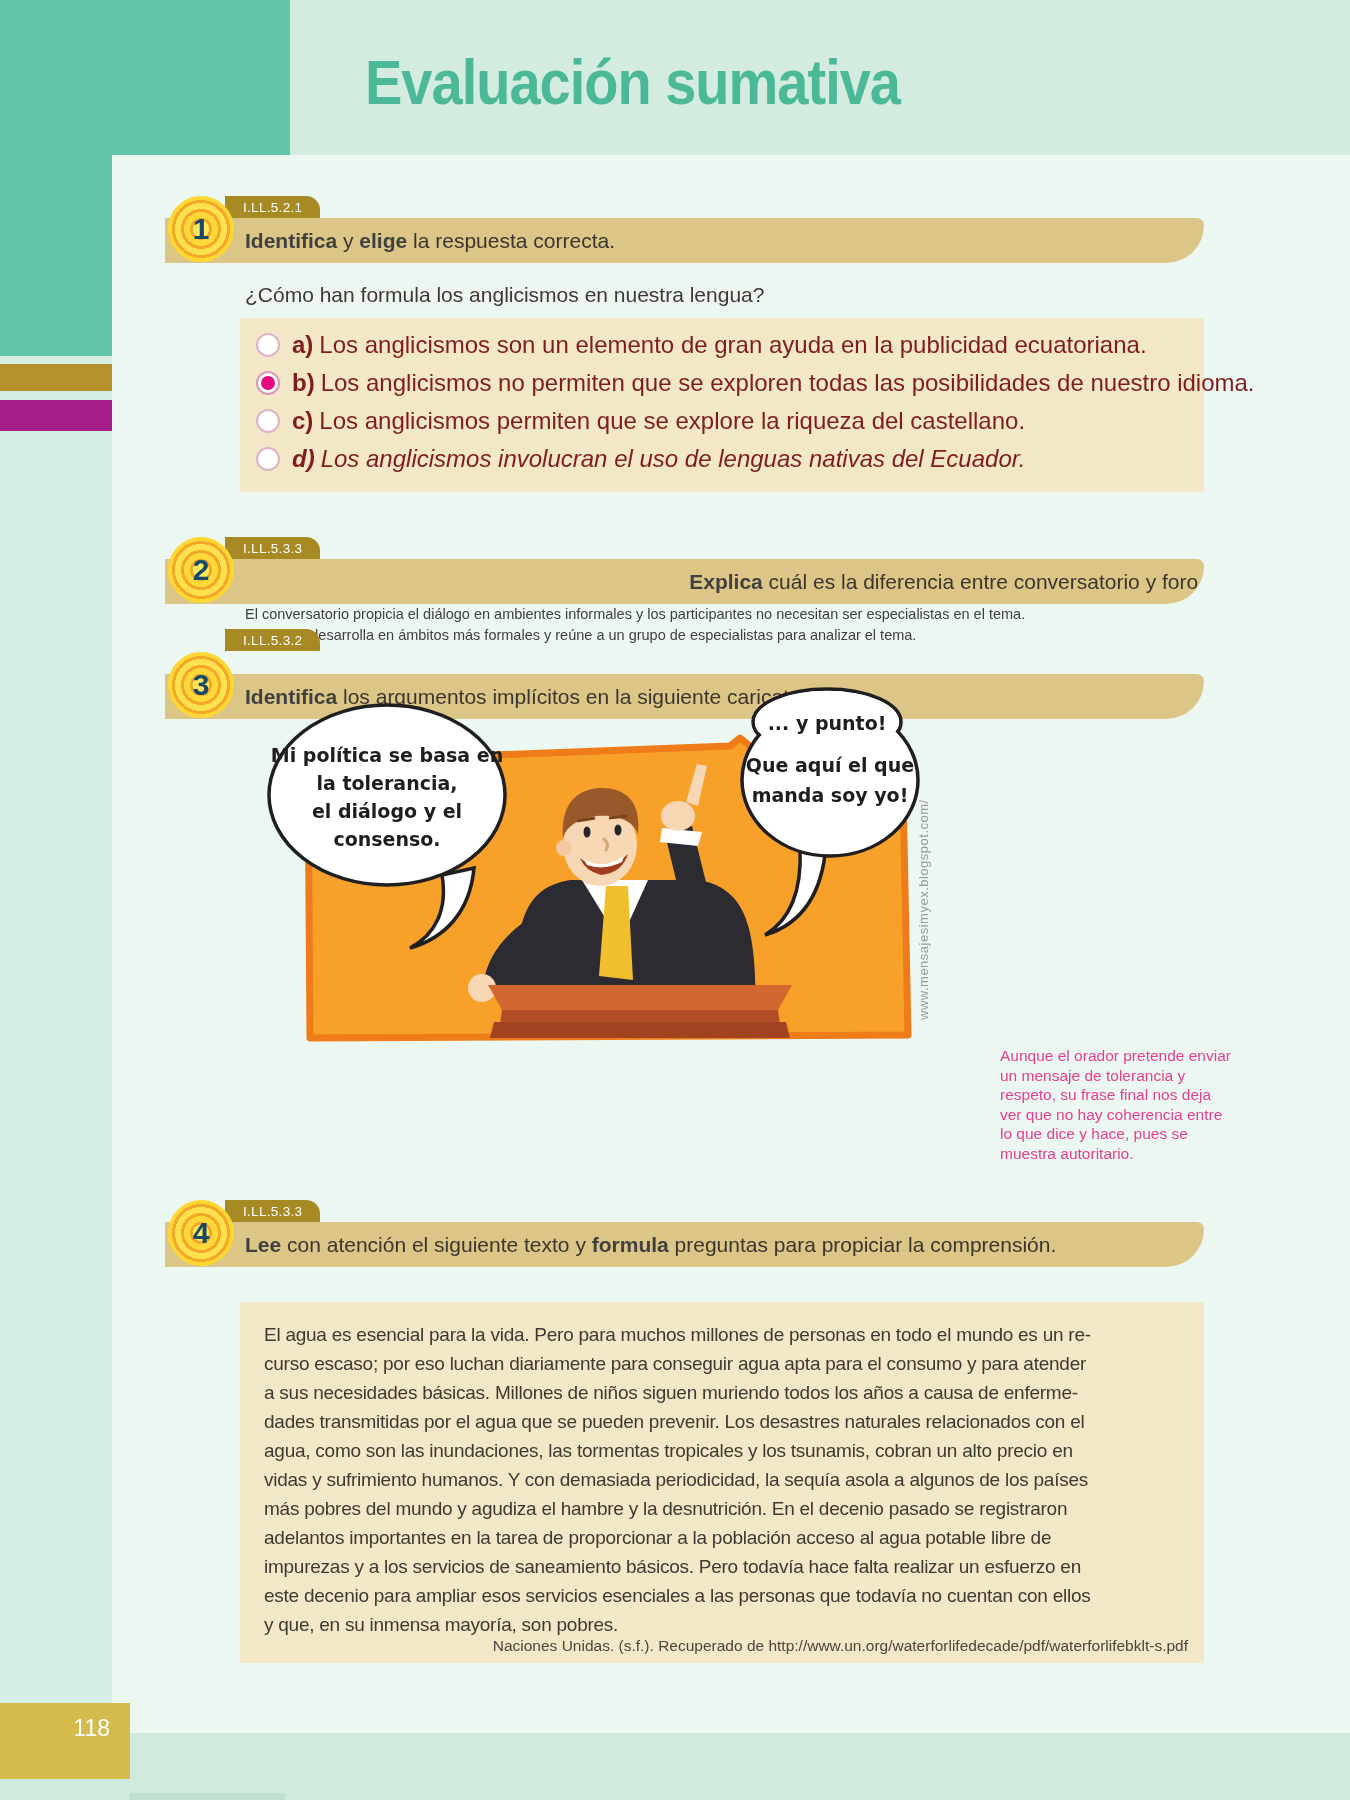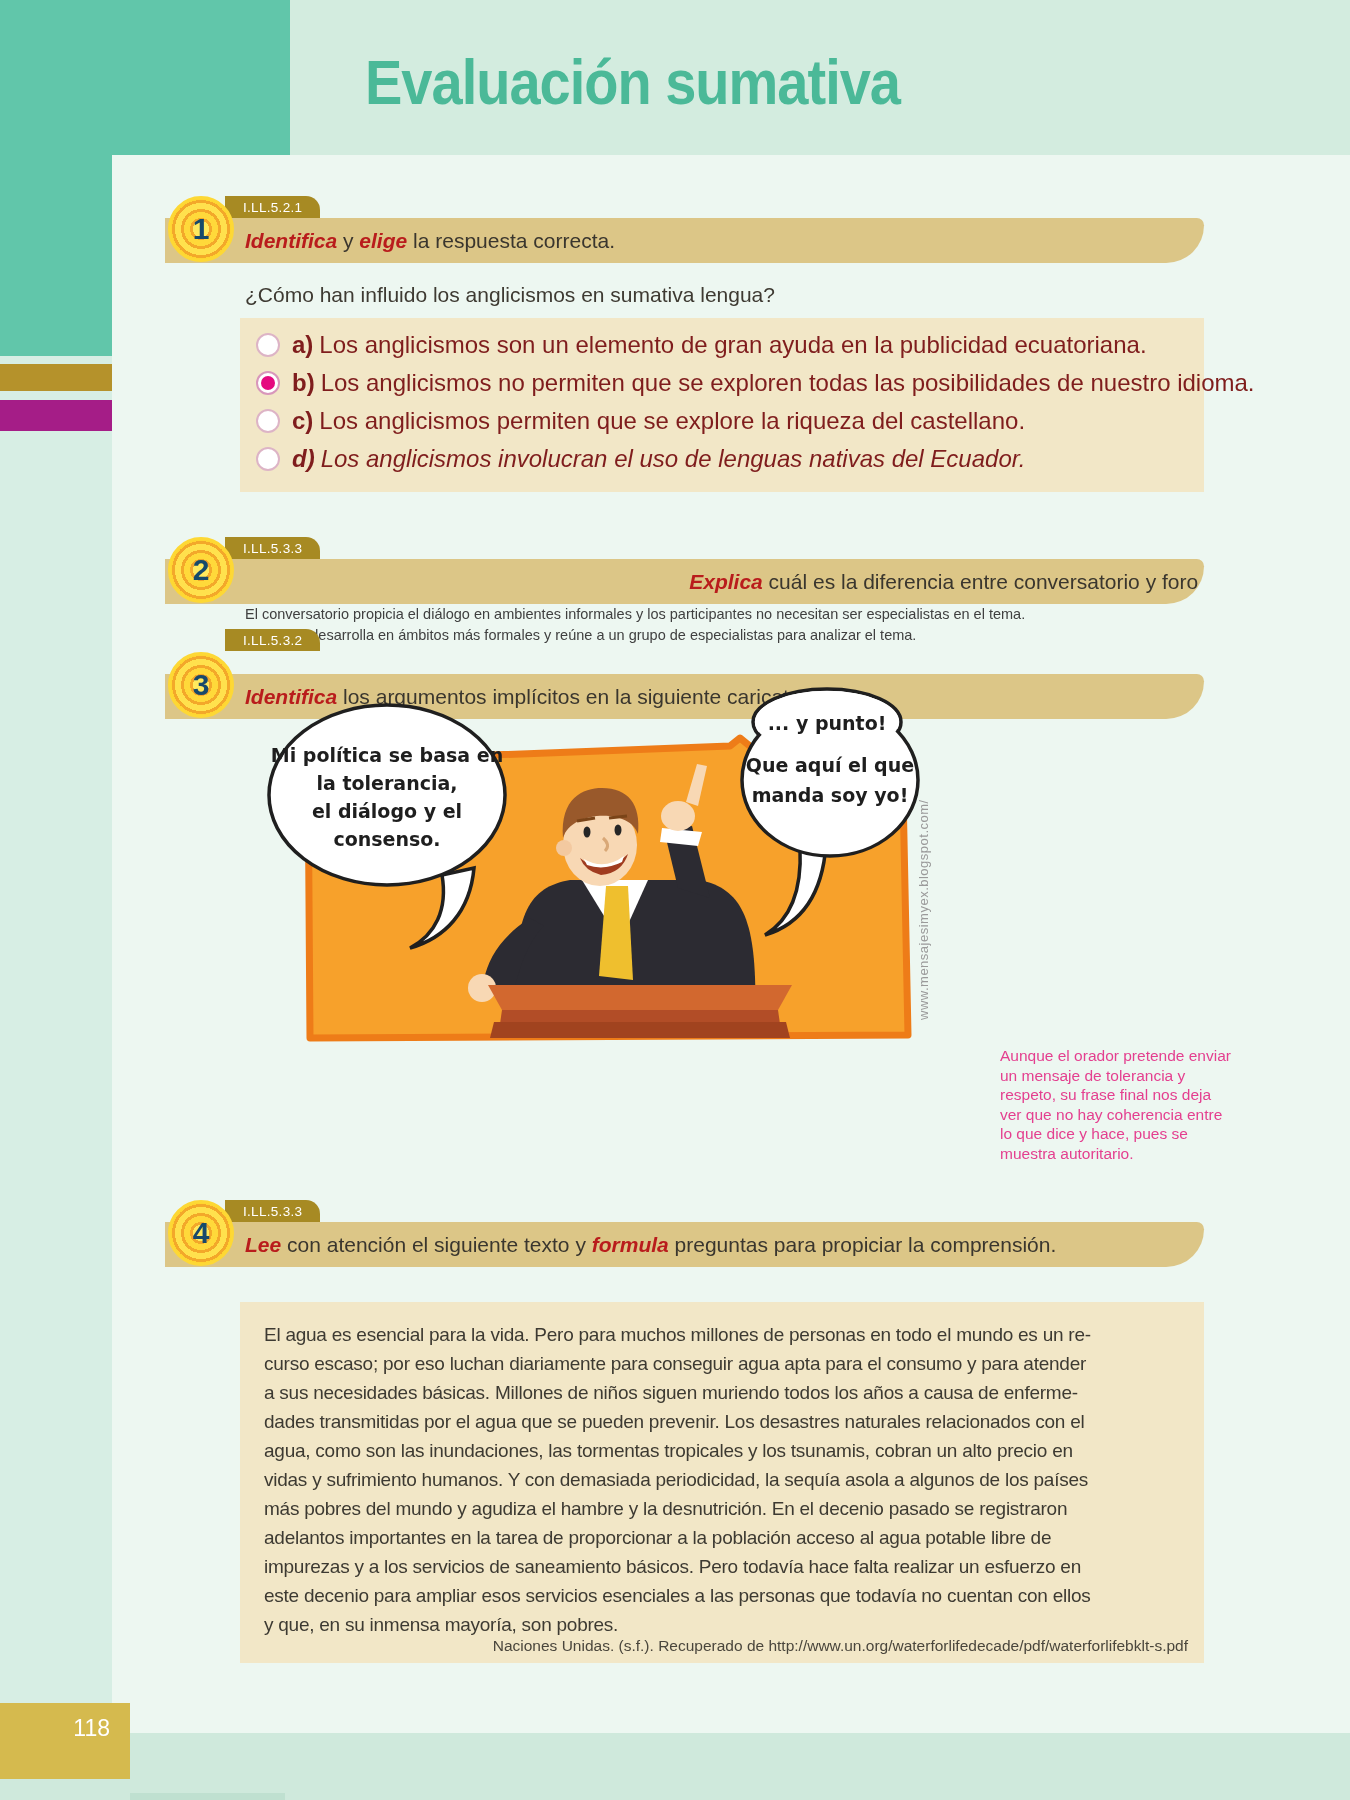--- a/index.html
+++ b/index.html
@@ -19,21 +19,21 @@
   .page-edge{position:absolute;left:130px;top:1793px;width:155px;height:7px;background:#bfe0d0;}
   
   .page-title{position:absolute;left:0;top:50px;width:1265px;text-align:center;
               font-size:56px;font-weight:700;letter-spacing:-1px;color:#4bb998;transform:scaleY(1.12);}
   
   .q-tab{position:absolute;left:225px;height:22px;background:#a78a23;color:#fff;
          font-size:13.5px;letter-spacing:.3px;padding:4px 18px 0 18px;border-radius:0 14px 0 0;box-sizing:border-box;}
   .q-bar{position:absolute;left:165px;width:1039px;height:45px;background:#dcc687;
          border-radius:0 8px 42px 0;color:#3a362e;font-size:21px;line-height:45px;
          padding-left:80px;box-sizing:border-box;white-space:nowrap;overflow:hidden;}
-  .q-bar b{color:#b91c1c;font-style:italic;}
+  .q-bar b{color:#404040;}
   .medal{position:absolute;left:168px;width:66px;height:66px;border-radius:50%;
          background:radial-gradient(circle at 50% 50%, #ffe95e 0 8px, #f3a82a 8px 11px, #ffd93a 11px 17px,
                     #f3a82a 17px 20px, #ffe14d 20px 26px, #f3a82a 26px 29px, #ffd52f 29px 33px);
          border:3px solid #fdd835;box-sizing:border-box;
          display:flex;align-items:center;justify-content:center;
          color:#17496b;font-size:30px;font-weight:700;}
   
   .prompt{position:absolute;left:245px;top:283px;font-size:21px;color:#3e3a32;}
   .options-box{position:absolute;left:240px;top:318px;width:964px;height:174px;background:#f2e7c7;}
   .option-row{position:absolute;left:16px;height:30px;display:flex;align-items:center;}
@@ -79,21 +79,21 @@
   <div class="q-tab" style="top:196px;">
     <span>I.LL.5.2.1</span>
   </div>
   <div class="q-bar" style="top:218px;">
     <b>Identifica</b><span> y </span><b>elige</b><span> la respuesta correcta.</span>
   </div>
   <div class="medal" style="top:196px;">
     <span>1</span>
   </div>
 
-  <div class="prompt">¿Cómo han influido los anglicismos en sumativa lengua?</div>
+  <div class="prompt">¿Cómo han formula los anglicismos en nuestra lengua?</div>
 
   <div class="options-box">
     <div class="option-row" style="top:12px;">
       <span class="radio"></span>
       <span class="option-text"><b>a)</b><span>Los anglicismos son un elemento de gran ayuda en la publicidad ecuatoriana.</span></span>
     </div>
     <div class="option-row" style="top:50px;">
       <span class="radio selected"></span>
       <span class="option-text"><b>b)</b><span>Los anglicismos no permiten que se exploren todas las posibilidades de nuestro idioma.</span></span>
     </div>

